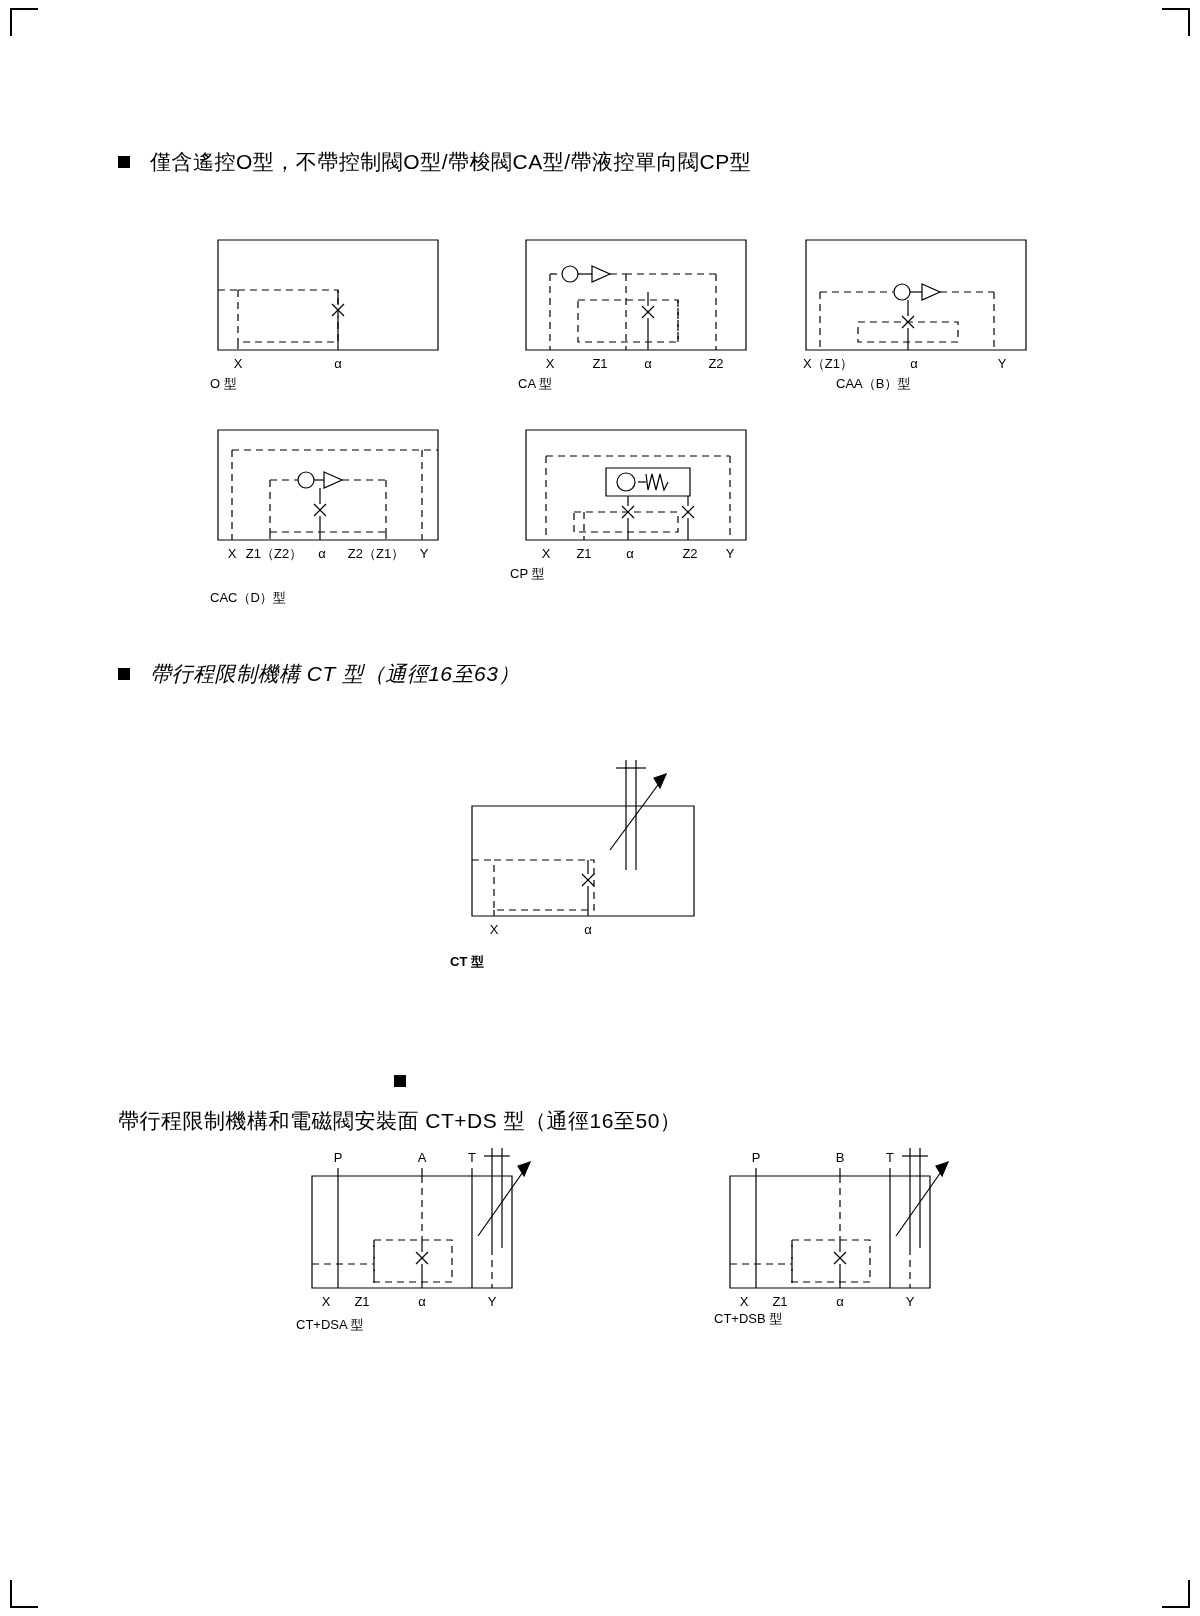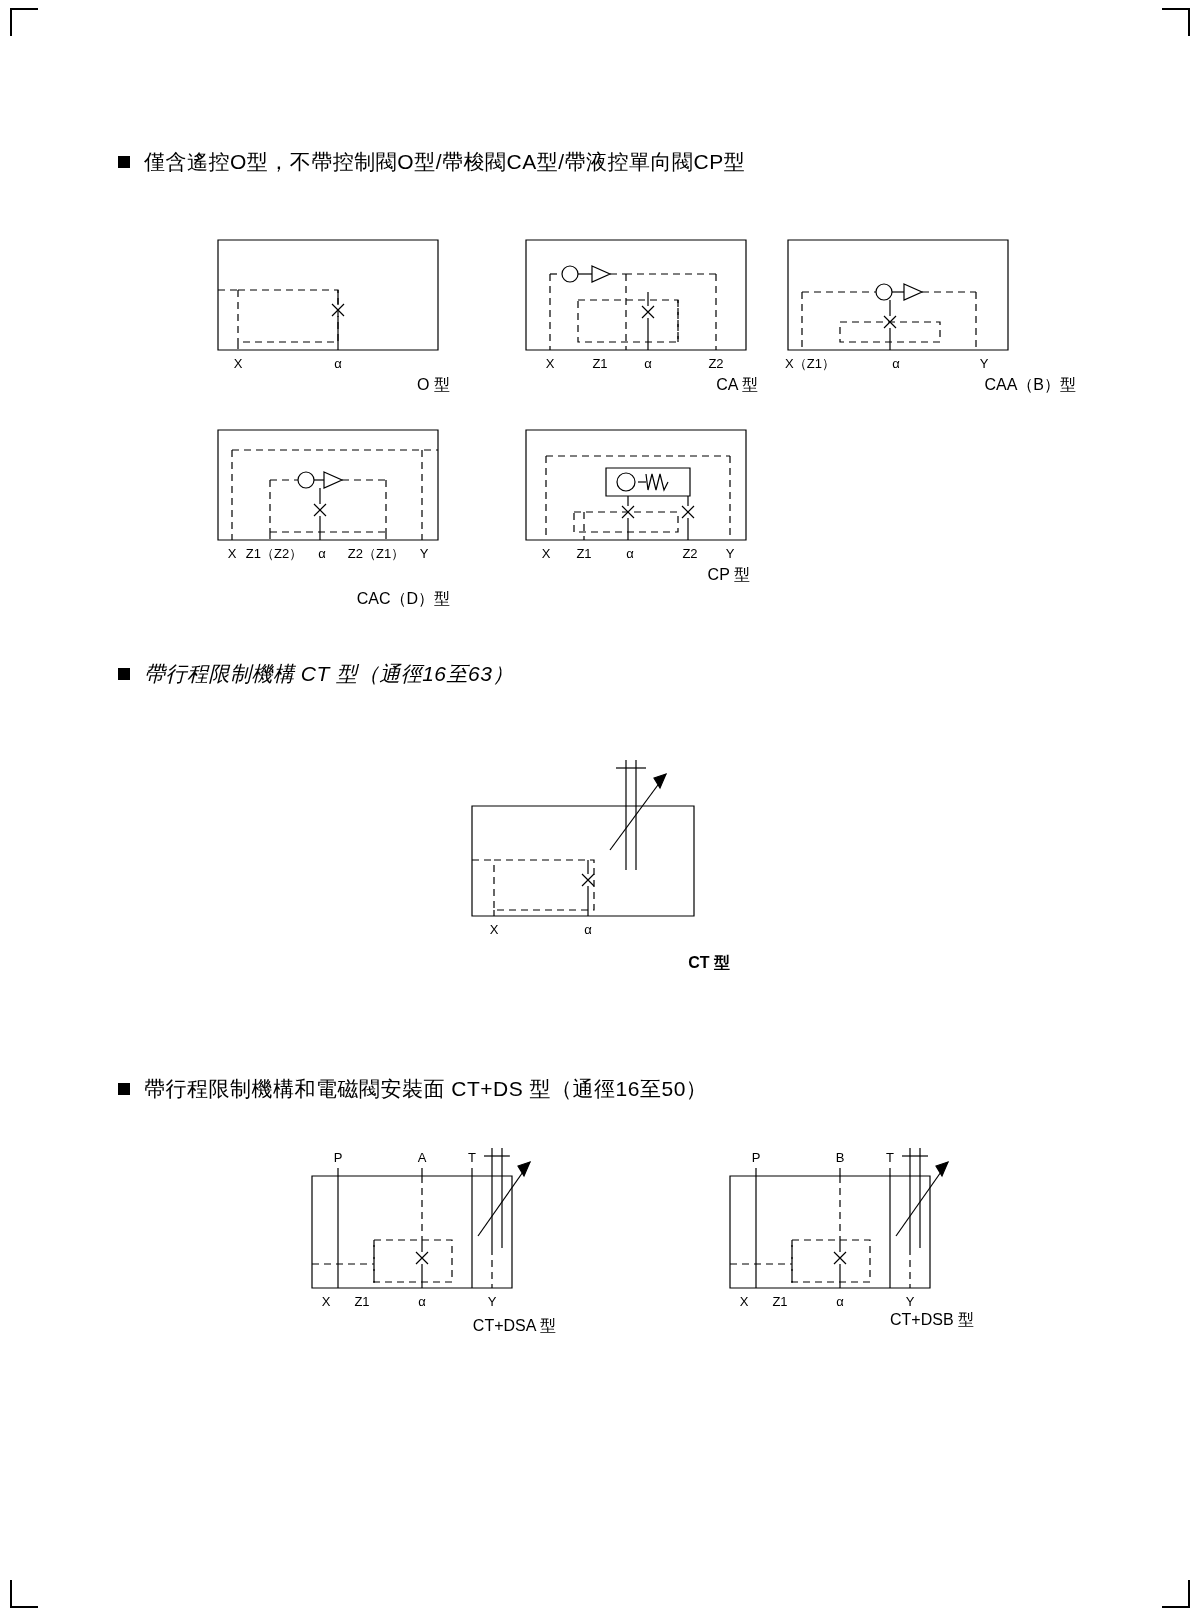--- a/index.html
+++ b/index.html
@@ -10,27 +10,27 @@
   }
   .crop{position:absolute;border-color:#000;border-style:solid;width:26px;height:26px;}
   .crop.tl{left:10px;top:8px;border-width:2px 0 0 2px;}
   .crop.tr{right:10px;top:8px;border-width:2px 2px 0 0;}
   .crop.bl{left:10px;bottom:8px;border-width:0 0 2px 2px;}
   .crop.br{right:10px;bottom:8px;border-width:0 2px 2px 0;}
 
   .section-head{
     position:absolute;left:118px;
     font-size:21px;letter-spacing:0.5px;white-space:nowrap;
-    display:flex;align-items:center;gap:14px;
+    display:flex;align-items:center;gap:20px;
   }
   .bullet{width:12px;height:12px;background:#000;display:inline-block;}
 
   .fig{position:absolute;}
   .caption{
-    position:absolute;text-align:right;font-size:16px;white-space:nowrap;
+    position:absolute;text-align:left;font-size:13px;white-space:nowrap;
   }
   svg{display:block;overflow:visible;}
   text{font-family:"Liberation Sans", sans-serif;}
 </style>
 </head>
 <body>
 
 <div class="crop tl"></div>
 <div class="crop tr"></div>
 <div class="crop bl"></div>
@@ -90,21 +90,21 @@
   <g font-size="13" fill="#000" text-anchor="middle">
     <text x="32" y="138">X</text>
     <text x="82" y="138">Z1</text>
     <text x="130" y="138">α</text>
     <text x="198" y="138">Z2</text>
   </g>
 </svg>
 </div>
 <div class="caption" style="left:518px;top:375px;width:240px;">CA 型</div>
 
-<div class="fig" style="left:780px;top:230px;">
+<div class="fig" style="left:798px;top:230px;">
 <svg width="240" height="150" viewBox="0 0 240 150">
   <g fill="none" stroke="#000" stroke-width="1.2">
     <path d="M8 10 H228 V120 H8 Z"></path>
     <path d="M22 62 H96" stroke-dasharray="7,5"></path>
     <circle cx="104" cy="62" r="8"></circle>
     <path d="M112 62 H124"></path>
     <path d="M124 54 L142 62 L124 70 Z"></path>
     <path d="M142 62 H196" stroke-dasharray="7,5"></path>
     <path d="M22 62 V120" stroke-dasharray="7,5"></path>
     <path d="M196 62 V120" stroke-dasharray="7,5"></path>
@@ -213,21 +213,21 @@
     <path d="M138 110 V124 M138 136 V166"></path>
   </g>
   <g font-size="13" fill="#000" text-anchor="middle">
     <text x="44" y="184">X</text>
     <text x="138" y="184">α</text>
   </g>
 </svg>
 </div>
 <div class="caption" style="left:450px;top:953px;width:280px;font-weight:bold;">CT 型</div>
 
-<div class="section-head" style="top:1075px;">
+<div class="section-head" style="top:1075px;flex-direction:column;">
   <span class="bullet"></span>
   <span>帶行程限制機構和電磁閥安裝面 CT+DS 型（通徑16至50）</span>
 </div>
 
 <div class="fig" style="left:296px;top:1140px;">
 <svg width="260" height="180" viewBox="0 0 260 180">
   <g fill="none" stroke="#000" stroke-width="1.2">
 
     <path d="M196 8 V108"></path>
     <path d="M206 8 V108"></path>

